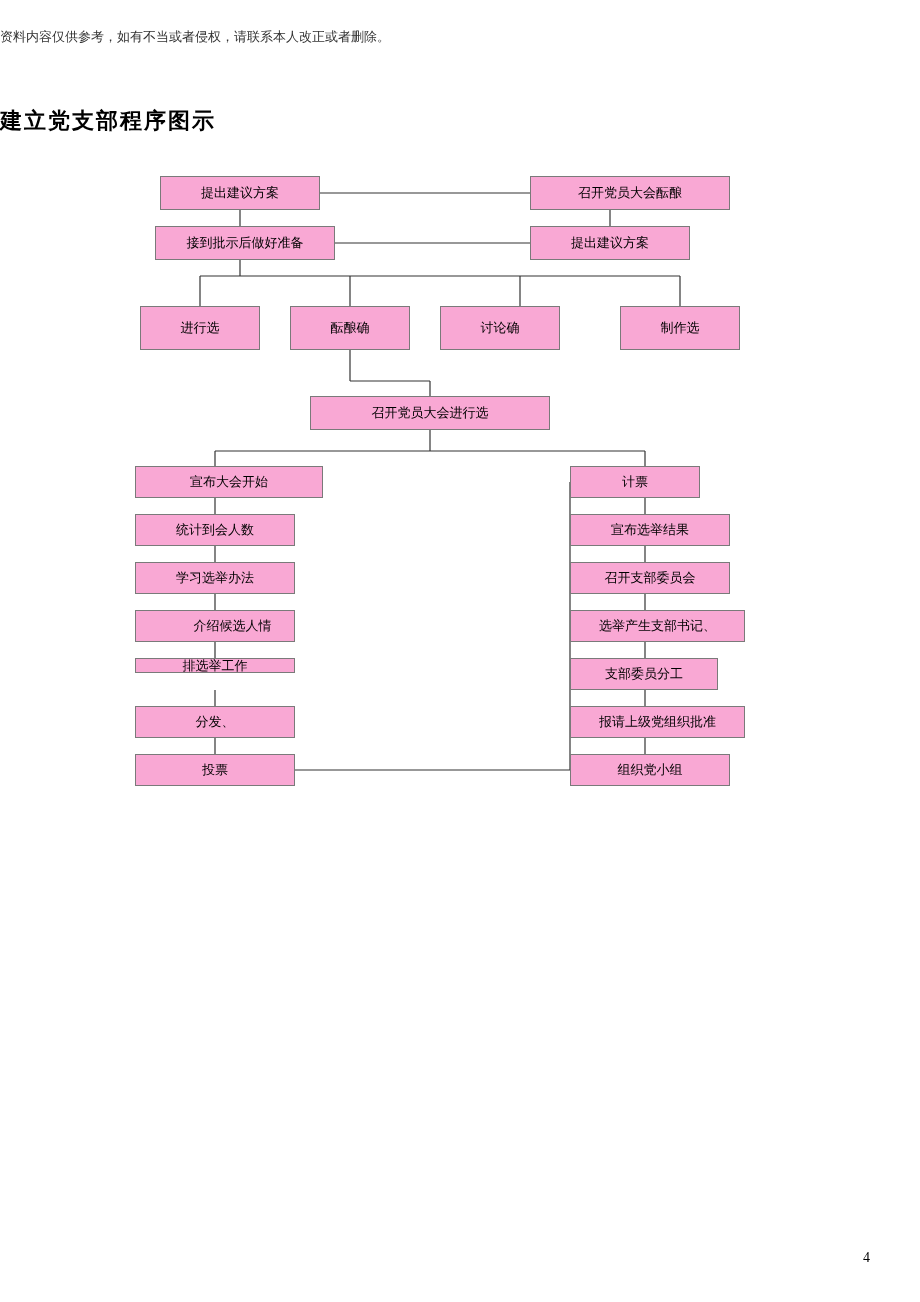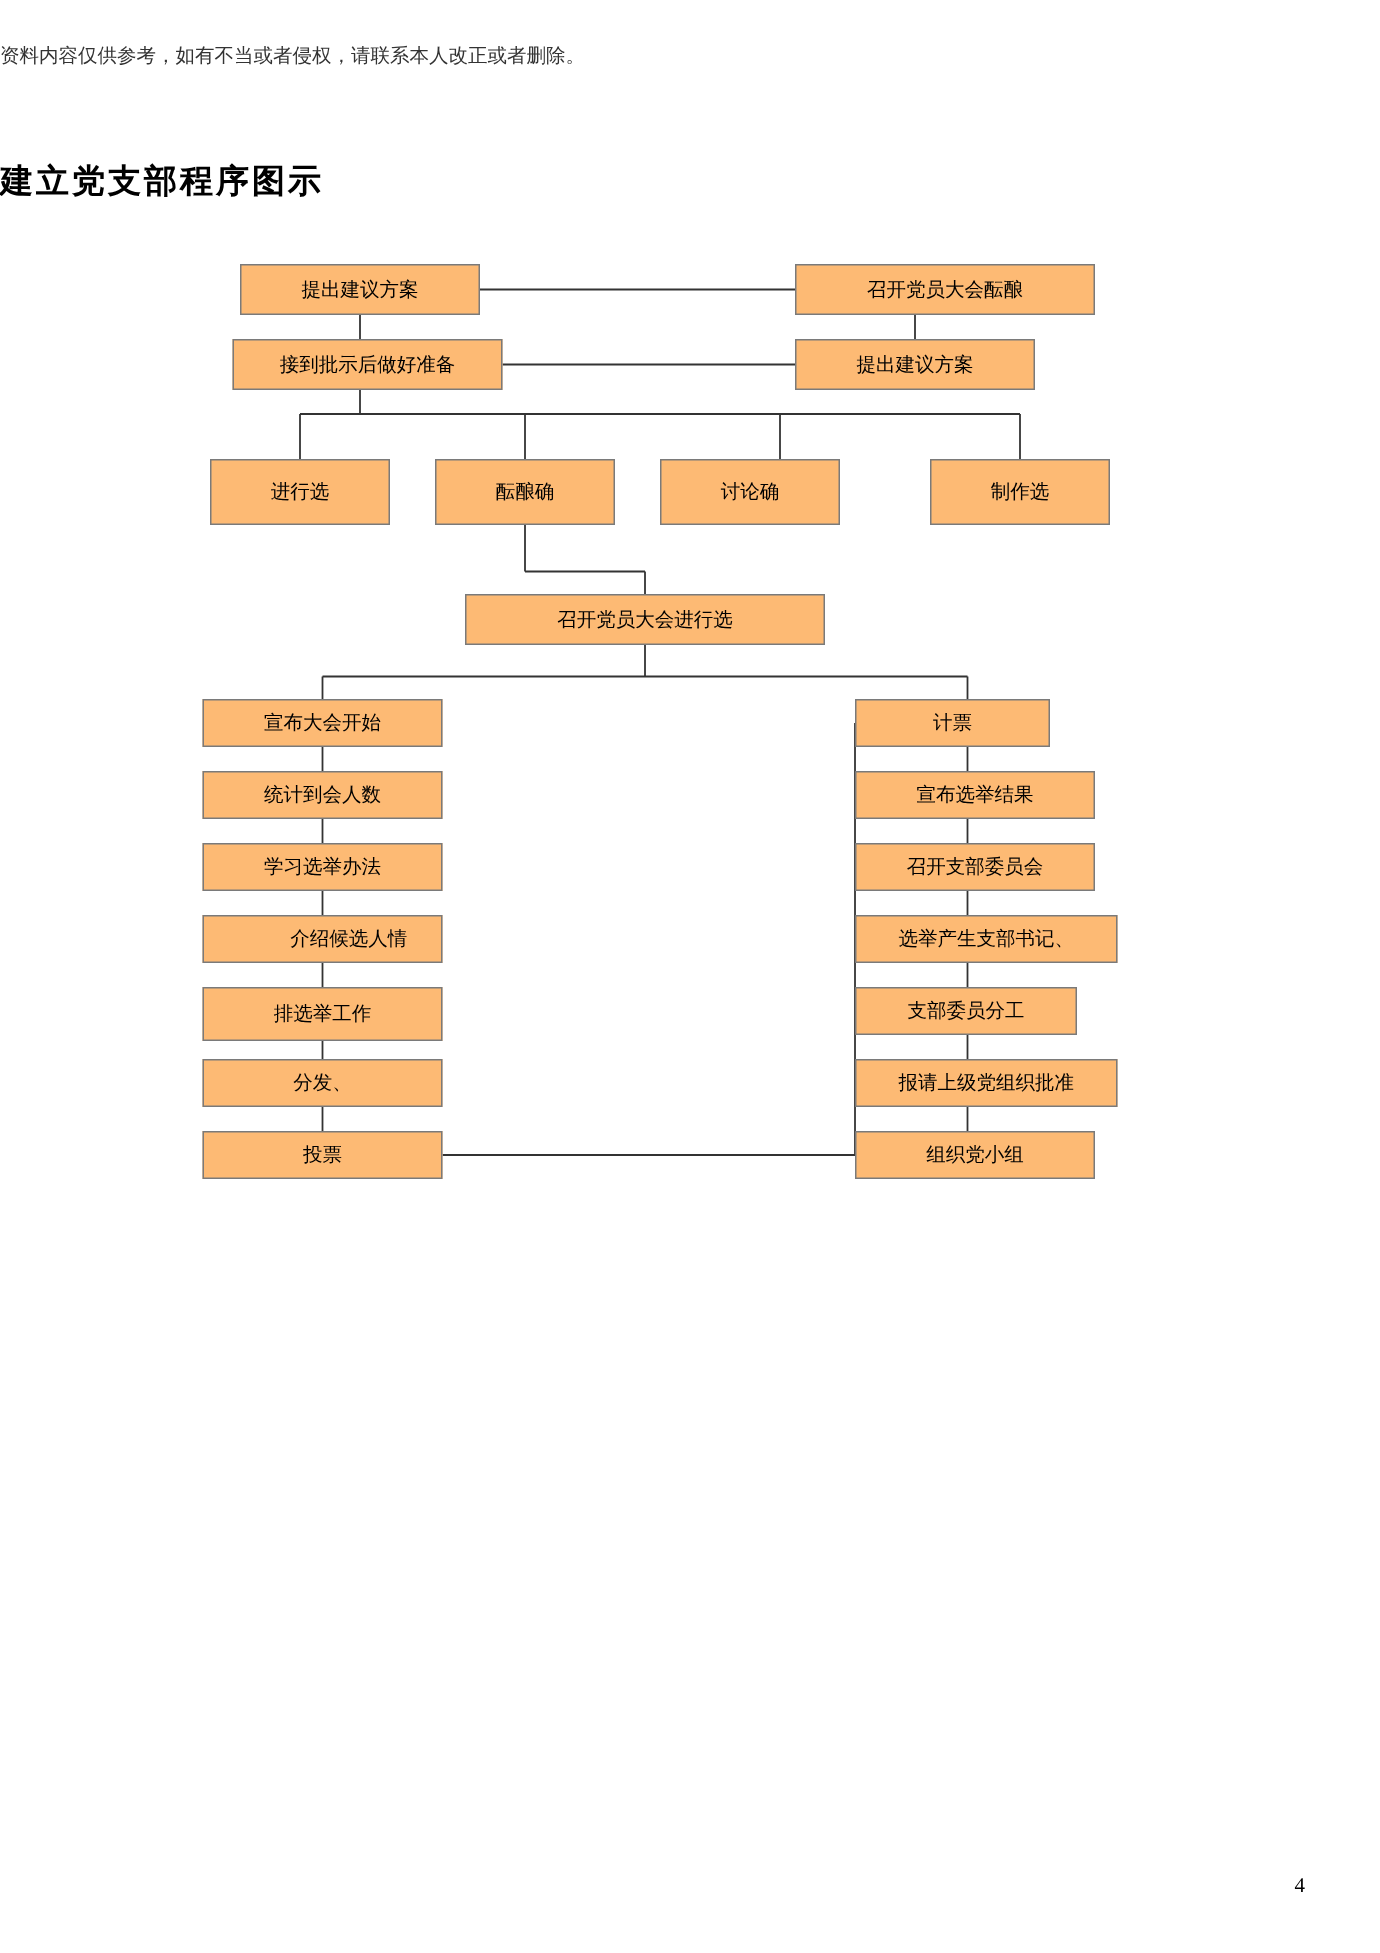--- a/index.html
+++ b/index.html
@@ -33,21 +33,21 @@
     }
     .diagram-area {
       position: relative;
       width: 760px;
       margin: 40px auto 0;
       height: 720px;
     }
     
     .box {
       position: absolute;
-      background: #fdba74;
+      background: #f9a8d4;
       border: 1.5px solid #7a7a7a;
       display: flex;
       align-items: center;
       justify-content: center;
       font-size: 13px;
       text-align: center;
       padding: 2px 4px;
     }
     
     .connector-svg {
@@ -132,29 +132,29 @@
     <div id="boxes-container">
         <div class="box" style="left: 80px; top: 0px; width: 160px; height: 34px;">提出建议方案</div>
         <div class="box" style="left: 450px; top: 0px; width: 200px; height: 34px;">召开党员大会酝酿</div>
         <div class="box" style="left: 75px; top: 50px; width: 180px; height: 34px;">接到批示后做好准备</div>
         <div class="box" style="left: 450px; top: 50px; width: 160px; height: 34px;">提出建议方案</div>
         <div class="box" style="left: 60px; top: 130px; width: 120px; height: 44px;">进行选</div>
         <div class="box" style="left: 210px; top: 130px; width: 120px; height: 44px;">酝酿确</div>
         <div class="box" style="left: 360px; top: 130px; width: 120px; height: 44px;">讨论确</div>
         <div class="box" style="left: 540px; top: 130px; width: 120px; height: 44px;">制作选</div>
         <div class="box" style="left: 230px; top: 220px; width: 240px; height: 34px;">召开党员大会进行选</div>
-        <div class="box" style="left: 55px; top: 290px; width: 160px; height: 32px;">宣布大会开始</div>
+        <div class="box" style="left: 55px; top: 290px; width: 188px; height: 32px;">宣布大会开始</div>
         <div class="box" style="left: 490px; top: 290px; width: 130px; height: 32px;">计票</div>
         <div class="box" style="left: 55px; top: 338px; width: 160px; height: 32px;">统计到会人数</div>
         <div class="box" style="left: 490px; top: 338px; width: 160px; height: 32px;">宣布选举结果</div>
         <div class="box" style="left: 55px; top: 386px; width: 160px; height: 32px;">学习选举办法</div>
         <div class="box" style="left: 490px; top: 386px; width: 160px; height: 32px;">召开支部委员会</div>
         <div class="box" style="left: 55px; top: 434px; width: 160px; height: 32px; padding-left: 39px;">介绍候选人情</div>
         <div class="box" style="left: 490px; top: 434px; width: 175px; height: 32px;">选举产生支部书记、</div>
-        <div class="box" style="left: 55px; top: 482px; width: 160px; height: 36px;">排选举工作</div>
+        <div class="box" style="left: 55px; top: 482px; width: 160px; height: 15px;">排选举工作</div>
         <div class="box" style="left: 490px; top: 482px; width: 148px; height: 32px;">支部委员分工</div>
         <div class="box" style="left: 55px; top: 530px; width: 160px; height: 32px;">分发、</div>
         <div class="box" style="left: 490px; top: 530px; width: 175px; height: 32px;">报请上级党组织批准</div>
         <div class="box" style="left: 55px; top: 578px; width: 160px; height: 32px;">投票</div>
         <div class="box" style="left: 490px; top: 578px; width: 160px; height: 32px;">组织党小组</div>
       </div>
   </div>
 
   <div class="page-num">4</div>
 </div>

